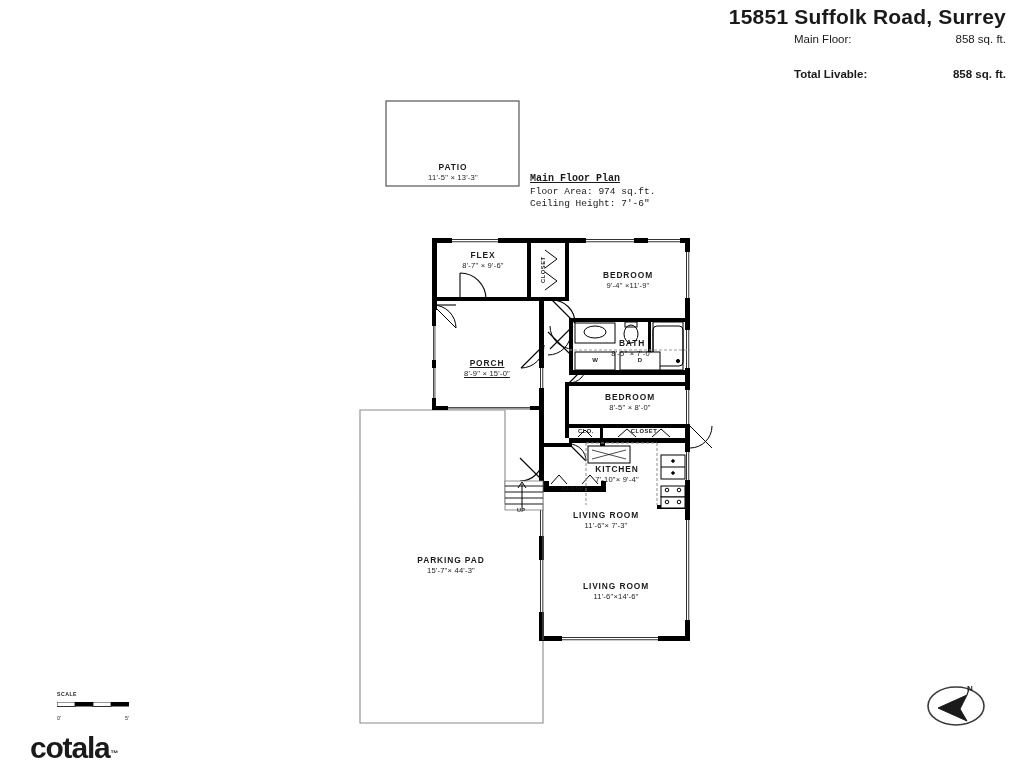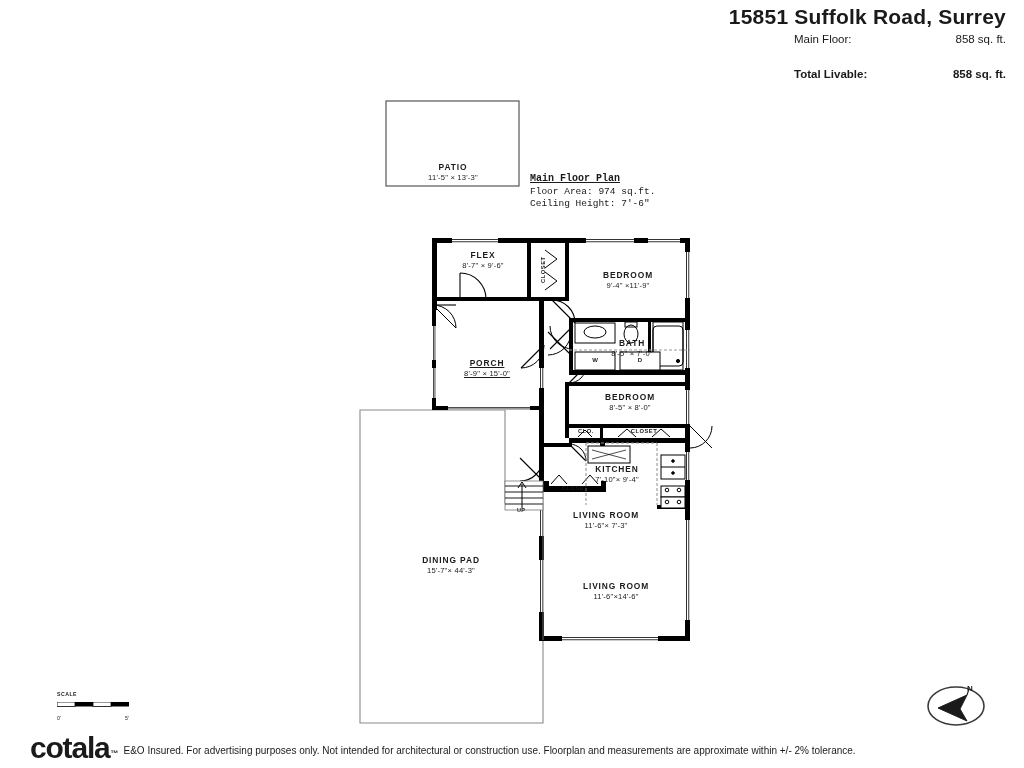--- a/index.html
+++ b/index.html
@@ -492,21 +492,21 @@
   <span class="rname">LIVING ROOM</span>
   <span class="rdim">11'-6"×  7'-3"</span>
 </div>
 
 <div class="room-label" style="left:564px; top:581px; width:104px;">
   <span class="rname">LIVING ROOM</span>
   <span class="rdim">11'-6"×14'-6"</span>
 </div>
 
 <div class="room-label" style="left:398px; top:555px; width:106px;">
-  <span class="rname">DINING PAD</span>
+  <span class="rname">PARKING PAD</span>
   <span class="rdim">15'-7"× 44'-3"</span>
 </div>
 
 <div class="appliance-letter" style="left:575px; top:357px; width:40px;">W</div>
 <div class="appliance-letter" style="left:620px; top:357px; width:40px;">D</div>
 
 <div class="stair-dir" style="left:517px; top:507px;">UP</div>
 
 <div id="scale-bar">
   <div id="scale-word">SCALE</div>
@@ -527,14 +527,13 @@
     <ellipse cx="31" cy="23" rx="28" ry="19" fill="#ffffff" stroke="#3a3a3a" stroke-width="1.6"></ellipse>
     <path d="M 13,25 L 42,12 L 35,26 L 42,38 Z" fill="#1a1a1a" stroke="#1a1a1a" stroke-width="1"></path>
     <path d="M 42,12 L 44,6" stroke="#1a1a1a" stroke-width="1.1" fill="none"></path>
   </svg>
   <div style="position:absolute; left:42px; top:1px; font-size:8px; font-weight:bold;">N</div>
 </div>
 
 <div id="footer">
   <span id="brand-logo">cotala</span>
   <span id="brand-tm">™</span>
-  <span id="disclaimer">E&amp;O Insured. For advertising purposes only. Not intended for architectural or construction use. Floorplan and measurements are approximate within +/- 2% tolerance.</span>
 </div>
 
 </body></html>

